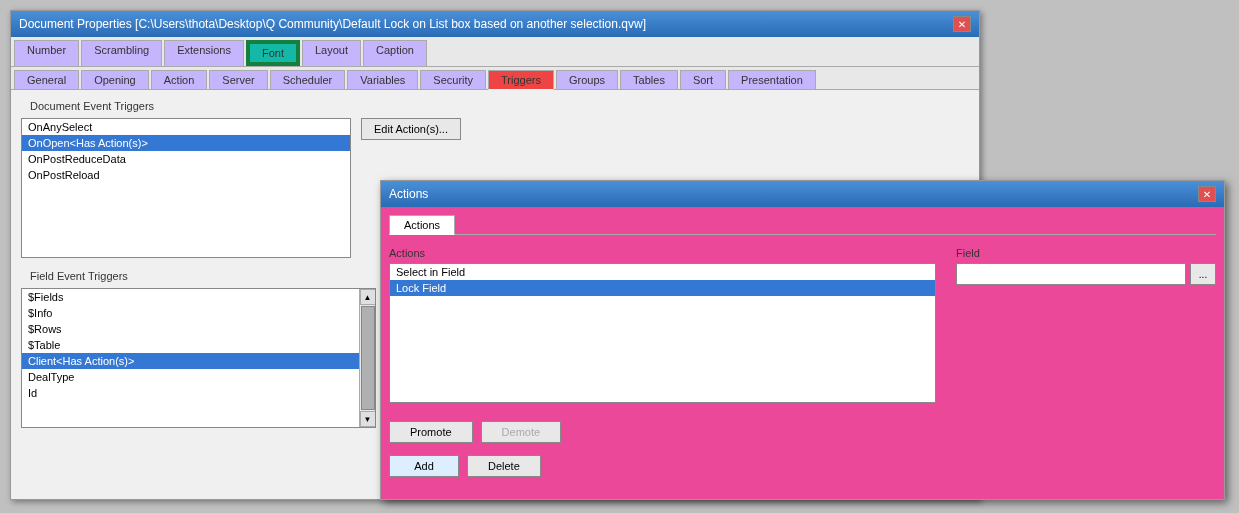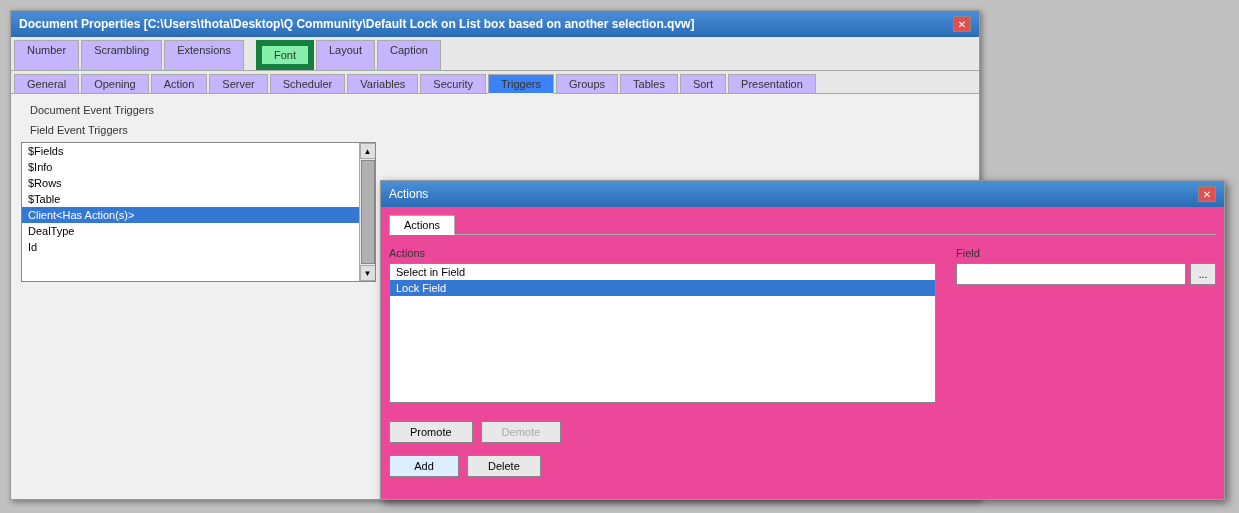--- a/index.html
+++ b/index.html
@@ -30,21 +30,21 @@
       color: white;
       padding: 4px 8px;
       display: flex;
       align-items: center;
       justify-content: space-between;
       height: 26px;
     }
 
     .title-bar-text {
       font-size: 12px;
-      font-weight: bold;
+      font-weight: normal;
       white-space: nowrap;
       overflow: hidden;
     }
 
     .title-bar-buttons {
       display: flex;
       gap: 2px;
     }
 
     .title-btn {
@@ -82,30 +82,29 @@
       border: 1px solid #aaa;
       border-bottom: none;
       margin-right: 2px;
       cursor: pointer;
       font-size: 11px;
       color: #333;
       white-space: nowrap;
     }
 
     .tab.active {
-      background: #3b82f6;
+      background: #ef4444;
       border-bottom: 1px solid #f0f0f0;
       z-index: 1;
       margin-bottom: -1px;
     }
 
     .tab.highlighted {
-      border: 6px solid #15803d;
-      background: #86efac;
-      margin-left: 10px;
+      border: 4px solid #15803d;
+      background: #14b8a6;
     }
 
     
     .content-area {
       padding: 10px;
       height: calc(100% - 70px);
       overflow: hidden;
     }
 
     .section-label {
@@ -315,20 +314,29 @@
       <div class="tab">Groups</div>
       <div class="tab">Tables</div>
       <div class="tab">Sort</div>
       <div class="tab">Presentation</div>
     </div>
   </div>
 
   <div class="content-area">
 
     <div class="section-label">Document Event Triggers</div>
+    <div class="top-section">
+      <div class="triggers-list-box">
+        <div class="list-item">OnAnySelect</div>
+        <div class="list-item selected">OnOpen&lt;Has Action(s)&gt;</div>
+        <div class="list-item">OnPostReduceData</div>
+        <div class="list-item">OnPostReload</div>
+      </div>
+      <button class="edit-actions-btn">Edit Action(s)...</button>
+    </div>
 
     <div class="field-event-section">
       <div class="section-label">Field Event Triggers</div>
       <div style="display:flex; width: 355px;">
         <div style="flex:1; border:1px solid #888; background:white; height:140px; overflow:hidden;">
           <div style="height:100%; overflow-y:scroll; width:calc(100% - 16px); float:left;">
             <div class="list-item">$Fields</div>
             <div class="list-item">$Info</div>
             <div class="list-item">$Rows</div>
             <div class="list-item">$Table</div>

